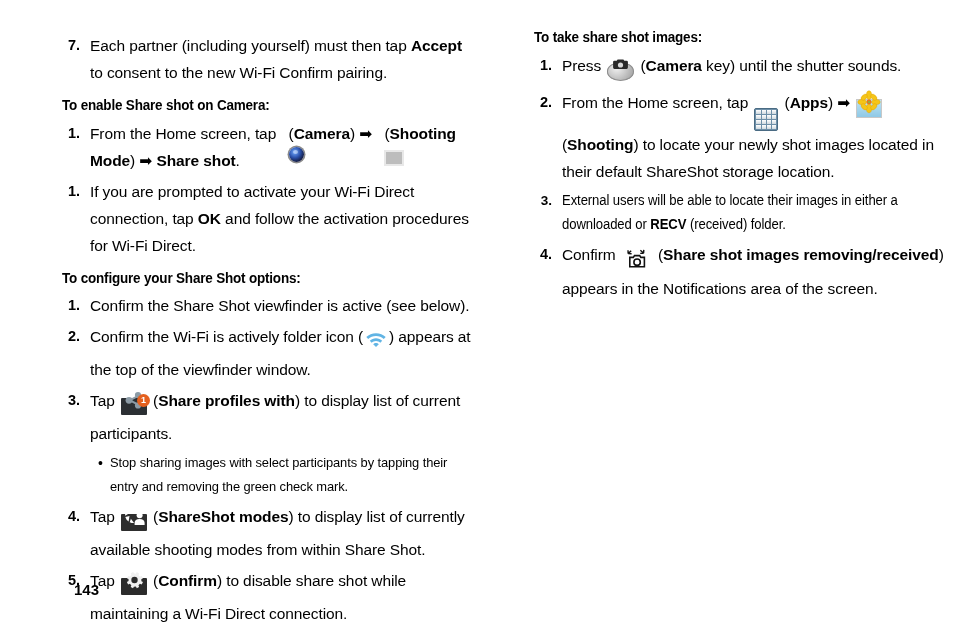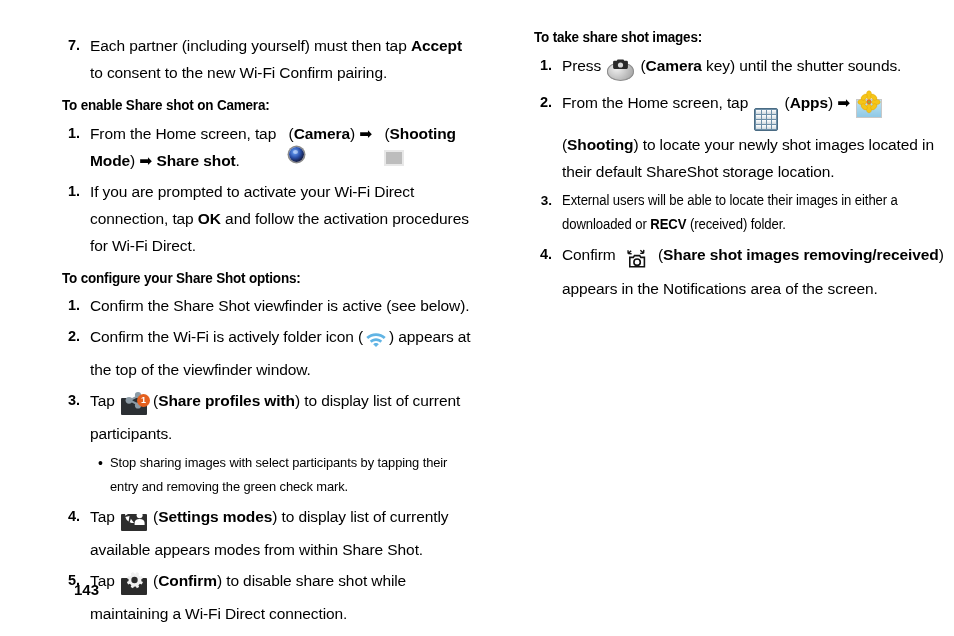--- a/index.html
+++ b/index.html
@@ -297,21 +297,21 @@
                   <path d="M11.3 3.2a8.6 8.6 0 0 0-5 2.4l5 2.4z"></path>
                   <path d="M5.1 6.4a8.6 8.6 0 0 0-1 5.4l4.6-2.9z"></path>
                   <path d="M4.3 12.9a8.6 8.6 0 0 0 3.3 4.6l.9-5.4z"></path>
                   <path d="M8.7 18.2a8.6 8.6 0 0 0 4.4.9l-3.2-4.3z"></path>
                   <path d="M12.3 9.6a8.6 8.6 0 0 1 5.5-2.4l-2.1-3.3a8.6 8.6 0 0 0-3.4.5z"></path>
                 </g>
                 <g fill="#ffffff">
                   <circle cx="18.6" cy="11.3" r="3"></circle>
                   <path d="M18.6 15c-3.1 0-5 1.7-5 3.8V21h10v-2.2c0-2.1-1.9-3.8-5-3.8z"></path>
                 </g>
-              </svg></span></span><span> (</span><b>Settings modes</b><span>) to display list of currently available appears modes from within Share Shot.</span></div>
+              </svg></span></span><span> (</span><b>ShareShot modes</b><span>) to display list of currently available shooting modes from within Share Shot.</span></div>
     </div>
 
     <div class="item">
       <div class="num">5.</div>
       <div class="body-txt"><span>Tap </span><span class="ico"><span class="ic-settings"><svg width="26" height="24" viewBox="0 0 26 24">
                 <path fill="#f0f0f0" d="M13 5.2l1.9.6.9-1.7 2.3 1.3-.6 1.8 1.4 1.4 1.8-.6 1.3 2.3-1.7.9.1 2 1.6.9-1.3 2.3-1.8-.6-1.4 1.4.6 1.8-2.3 1.3-.9-1.7-2 .1-.9 1.6-2.3-1.3.6-1.8-1.4-1.4-1.8.6L5.9 14l1.7-.9-.1-2-1.6-.9 1.3-2.3 1.8.6L10.4 7l-.6-1.8L12.1 4z"></path>
                 <circle fill="#2b2b2b" cx="13.5" cy="12" r="3.2"></circle>
               </svg></span></span><span> (</span><b>Confirm</b><span>) to disable share shot while maintaining a Wi-Fi Direct connection.</span></div>
     </div>
 

